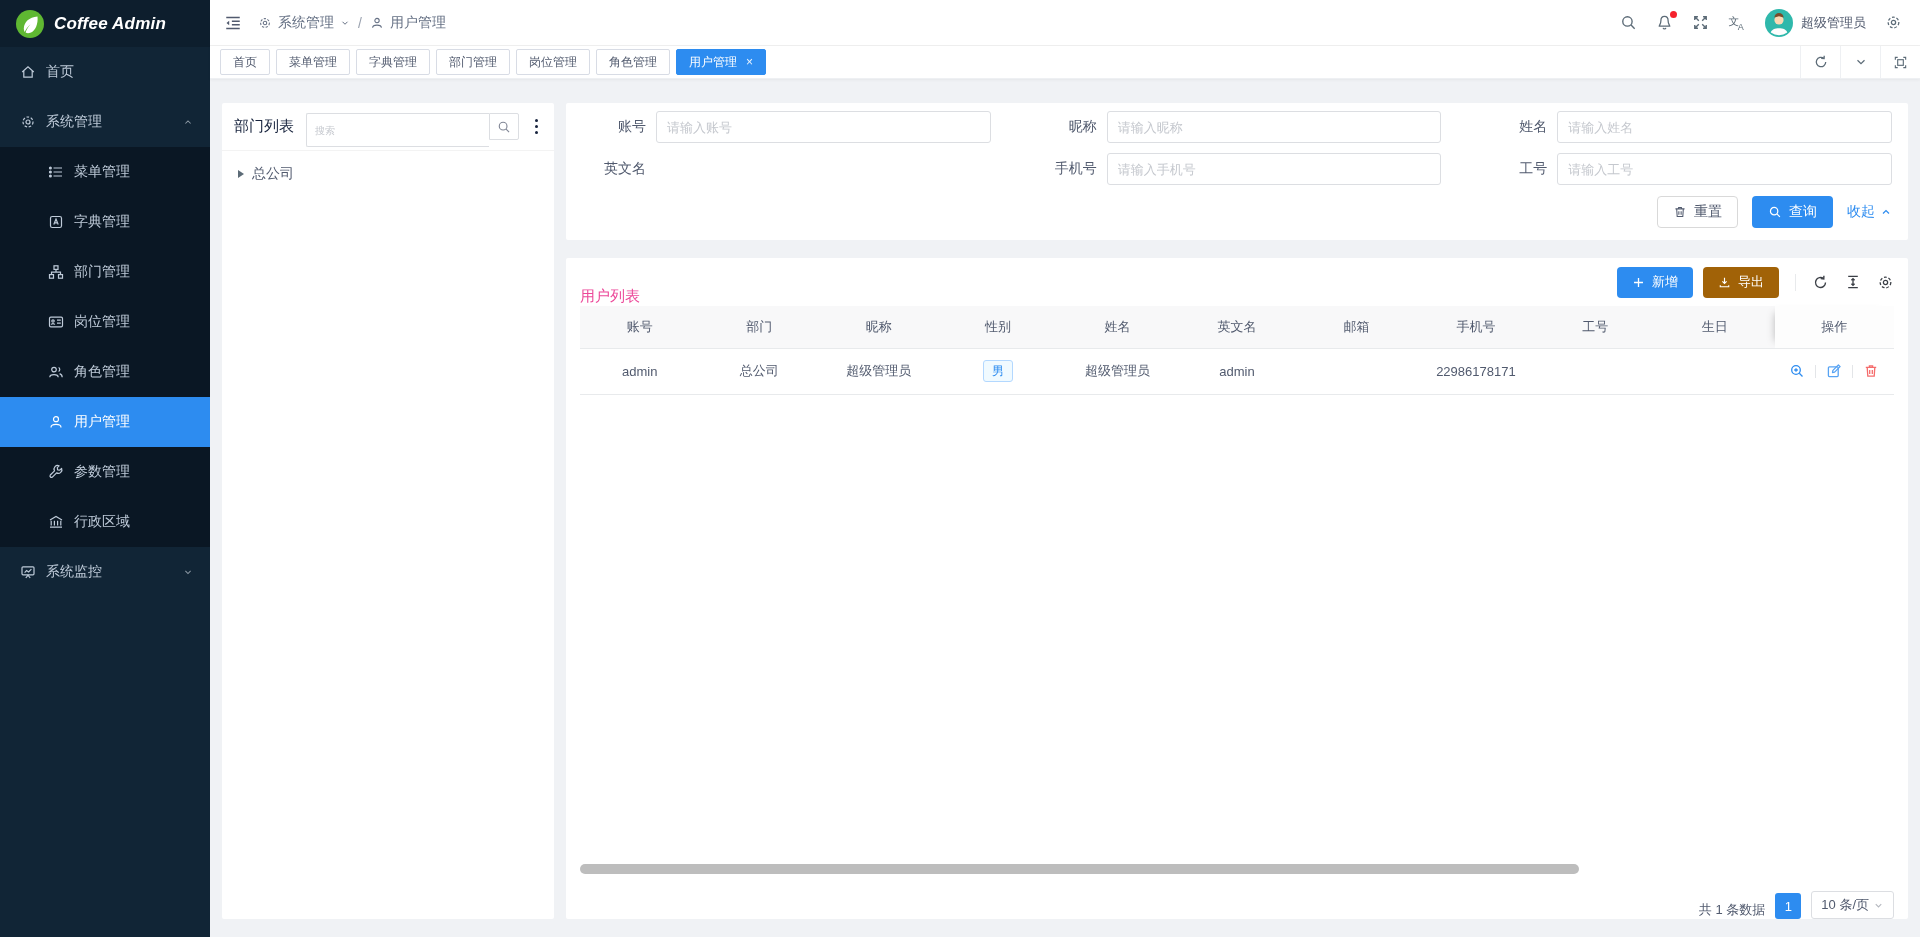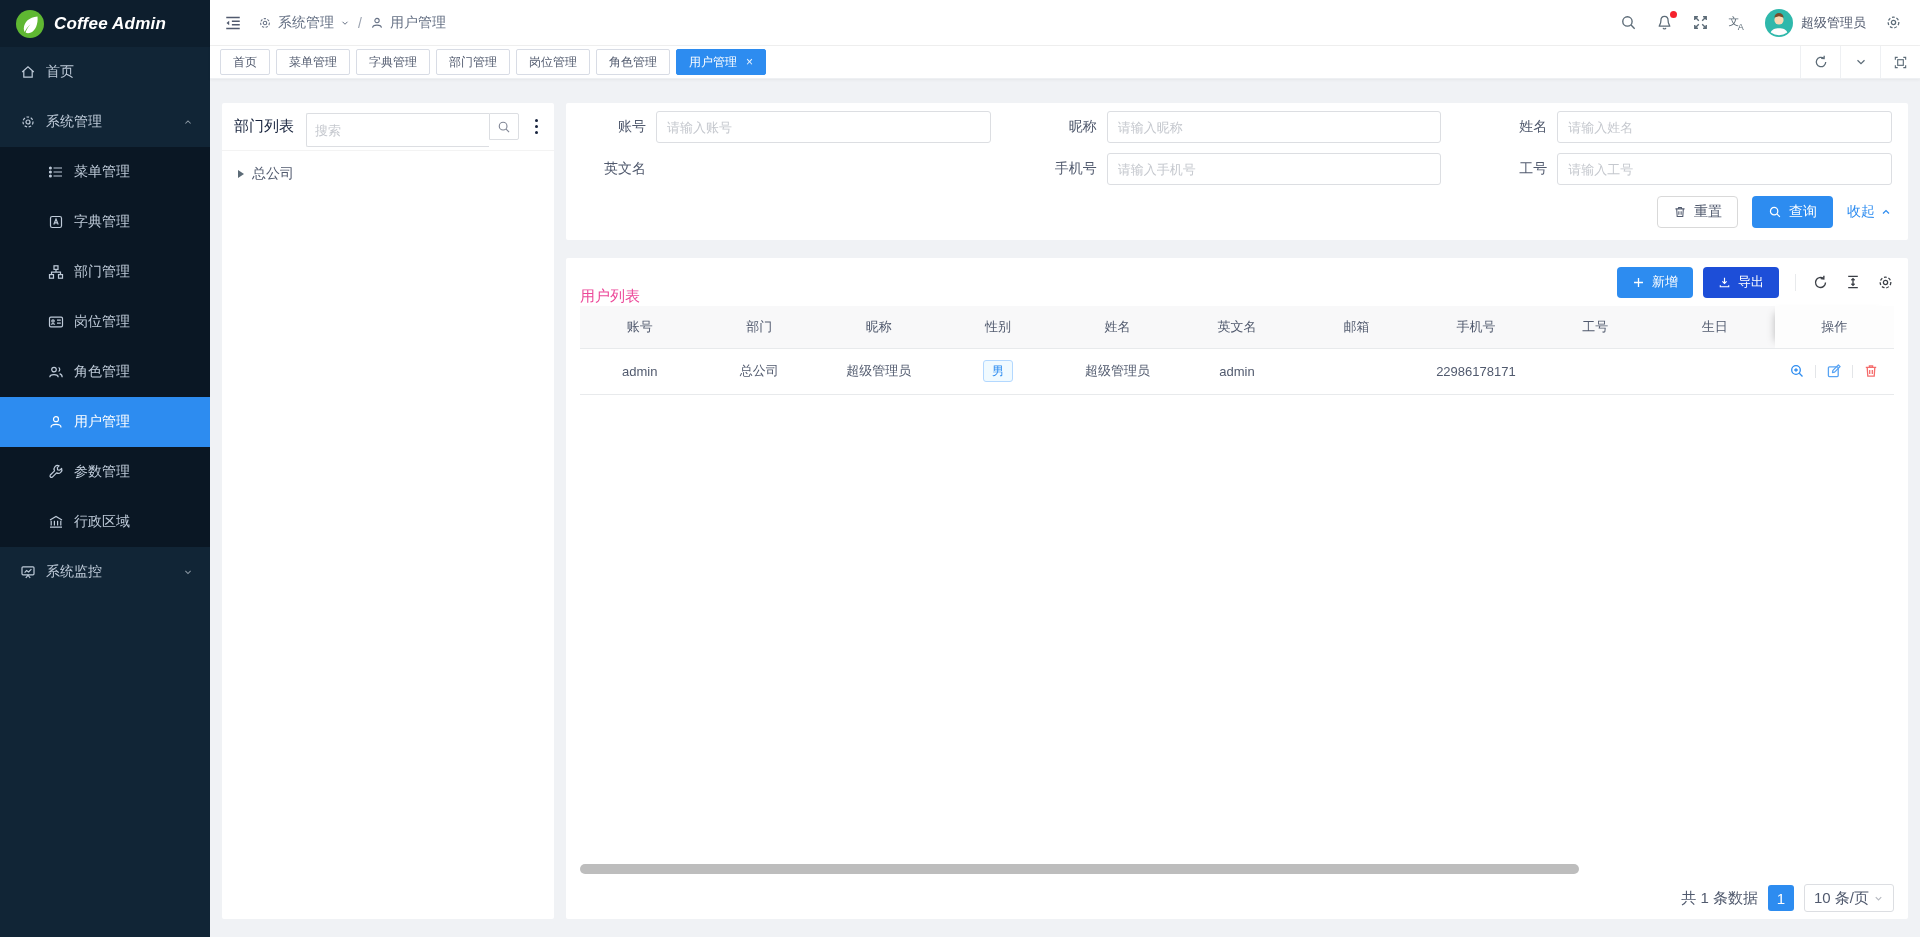--- a/index.html
+++ b/index.html
@@ -45,21 +45,21 @@
 
   
   .content { flex:1; display:flex; gap:12px; padding:24px 12px 18px; min-height:0; }
   .card { background:#fff; border-radius:2px; }
 
   
   .dept-card { width:332px; flex-shrink:0; display:flex; flex-direction:column; }
   .dept-head { display:flex; align-items:center; gap:12px; padding:10px 12px; border-bottom:1px solid #f3f3f3; }
   .dept-title { font-size:15px; color:#17233d; font-weight:500; white-space:nowrap; }
   .dept-search { flex:1; display:flex; height:27px; min-width:0; }
-  .dept-search input { flex:1; min-width:0; border:1px solid #dcdee2; border-right:none; border-radius:2px 0 0 2px; padding:16px 8px; font-size:13px; color:#515a6e; outline:none; }
+  .dept-search input { flex:1; min-width:0; border:1px solid #dcdee2; border-right:none; border-radius:2px 0 0 2px; padding:16px 8px; font-size:10px; color:#515a6e; outline:none; }
   .dept-search-btn { width:30px; border:1px solid #dcdee2; border-radius:0 2px 2px 0; background:#fff; display:flex; align-items:center; justify-content:center; color:#808695; cursor:pointer; }
   .dept-dots { display:flex; flex-direction:column; gap:2.5px; padding:2px 4px; cursor:pointer; }
   .dept-dots i { width:3.5px; height:3.5px; border-radius:50%; background:#17233d; }
   .tree { padding:8px 2px; }
   .tree-node { display:flex; align-items:center; gap:8px; padding:6px 14px; font-size:14px; color:#515a6e; cursor:pointer; }
   .tree-caret { width:0; height:0; border-left:6px solid #5c6b77; border-top:4.5px solid transparent; border-bottom:4.5px solid transparent; }
 
   
   .right-col { flex:1; display:flex; flex-direction:column; min-width:0; }
 
@@ -67,21 +67,21 @@
   .form-card { padding:8px 16px 12px; flex-shrink:0; }
   .form-grid { display:grid; grid-template-columns:repeat(3,1fr); column-gap:42px; row-gap:10px; }
   .form-item { display:flex; align-items:center; }
   .form-label { width:64px; text-align:right; margin-right:10px; font-size:14px; color:#515a6e; flex-shrink:0; white-space:nowrap; }
   .form-input { flex:1; min-width:0; height:32px; border:1px solid #dcdee2; border-radius:3px; padding:0 10px; font-size:13px; color:#515a6e; outline:none; }
   ::placeholder { color:#c5c8ce; opacity:1; }
   .form-actions { display:flex; justify-content:flex-end; align-items:center; gap:14px; margin-top:11px; }
   .btn { height:32px; display:inline-flex; align-items:center; gap:7px; padding:0 15px; border-radius:4px; border:1px solid transparent; font-size:14px; cursor:pointer; background:#fff; }
   .btn-default { border-color:#d9d9d9; color:#515a6e; }
   .btn-primary { background:#2d8cf0; color:#fff; }
-  .btn-warning { background:#1d4ed8; color:#fff; }
+  .btn-warning { background:#a16207; color:#fff; }
   .collapse-link { display:inline-flex; align-items:center; gap:5px; color:#2d8cf0; font-size:14px; cursor:pointer; }
 
   
   .table-card { flex:1; margin-top:18px; display:flex; flex-direction:column; min-height:0; padding:0 14px; }
   .table-head { height:48px; display:flex; align-items:center; flex-shrink:0; }
   .table-title { font-size:15px; color:#ec4899;margin-top:28px; }
   .table-head-actions { margin-left:auto; display:flex; align-items:center; gap:10px; }
   .btn-sm { height:31px; padding:0 14px; font-size:13px; }
   .icon-group { display:flex; align-items:center; gap:16px; color:#3b3f46; margin-left:6px; padding-left:16px; border-left:1px solid #e8eaec; }
   .icon-btn { cursor:pointer; }
@@ -95,21 +95,21 @@
   .op-icons { display:flex; align-items:center; justify-content:center; }
   .op-divider { width:1px; height:13px; background:#e3e5e8; margin:0 10px; }
   .op-view { color:#2d8cf0; cursor:pointer; }
   .op-edit { color:#57a3f3; cursor:pointer; }
   .op-del { color:#f56c6c; cursor:pointer; }
 
   .table-filler { flex:1; background:#fff; }
   .hscroll { height:10px; position:relative; margin:2px 0 3px; flex-shrink:0; }
   .hscroll-thumb { position:absolute; left:0; top:0; height:10px; width:76%; background:#bdbdbd; border-radius:6px; cursor:pointer; }
 
-  .pager { height:42px; display:flex; align-items:center; justify-content:flex-end; gap:10px; font-size:15px; color:#515a6e; flex-shrink:0; }
+  .pager { height:42px; display:flex; align-items:flex-end; justify-content:flex-end; gap:10px; font-size:13px; color:#515a6e; flex-shrink:0; }
   .page-num { min-width:26px; height:26px; padding:0 6px; background:#2d8cf0; color:#fff; border-radius:3px; display:inline-flex; align-items:center; justify-content:center; cursor:pointer; }
   .page-size { height:28px; border:1px solid #dcdee2; border-radius:3px; display:inline-flex; align-items:center; gap:4px; padding:0 9px; color:#515a6e; cursor:pointer; background:#fff; }
   .page-size svg { color:#b5b8bf; }
 </style>
 </head>
 <body>
 
 <div class="app">
 
   <aside class="sidebar">

